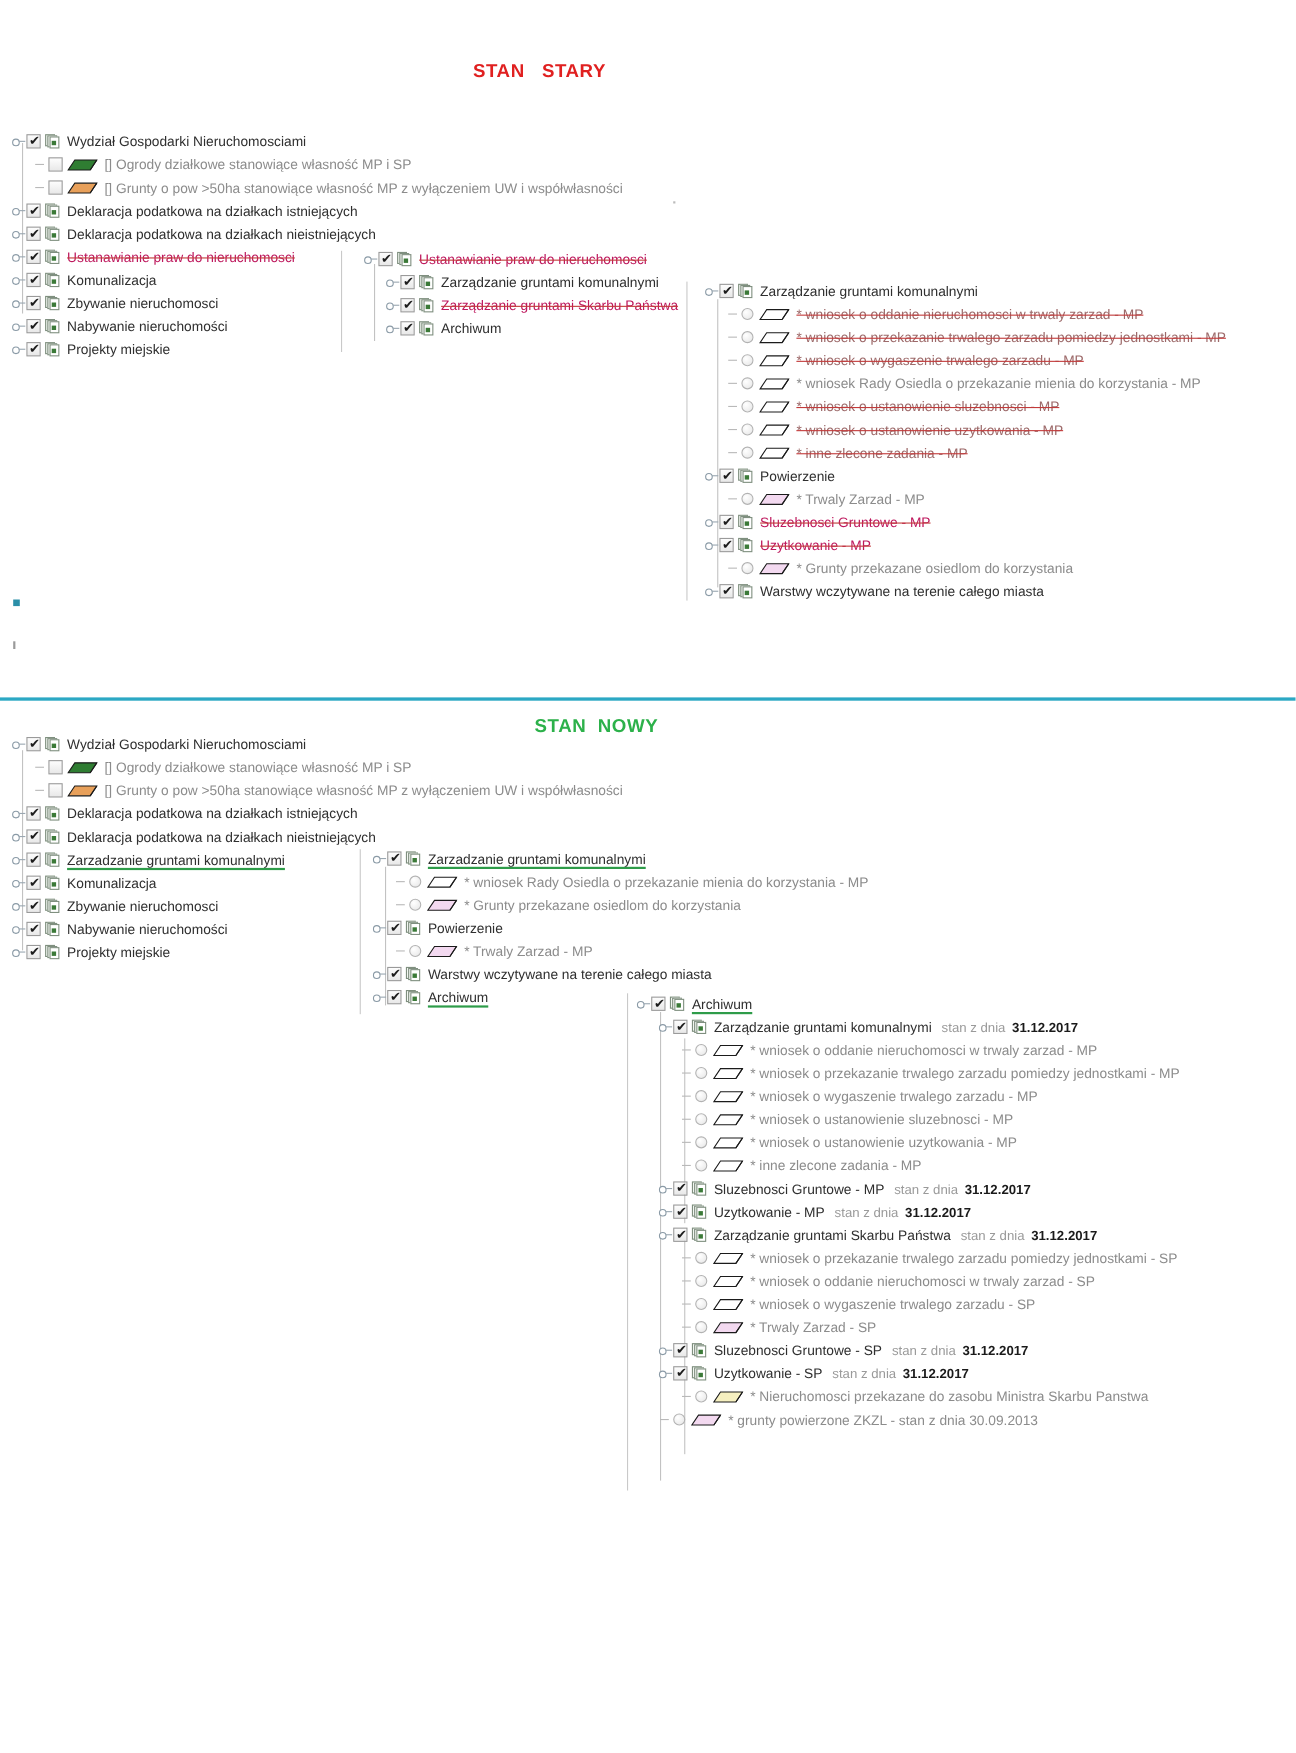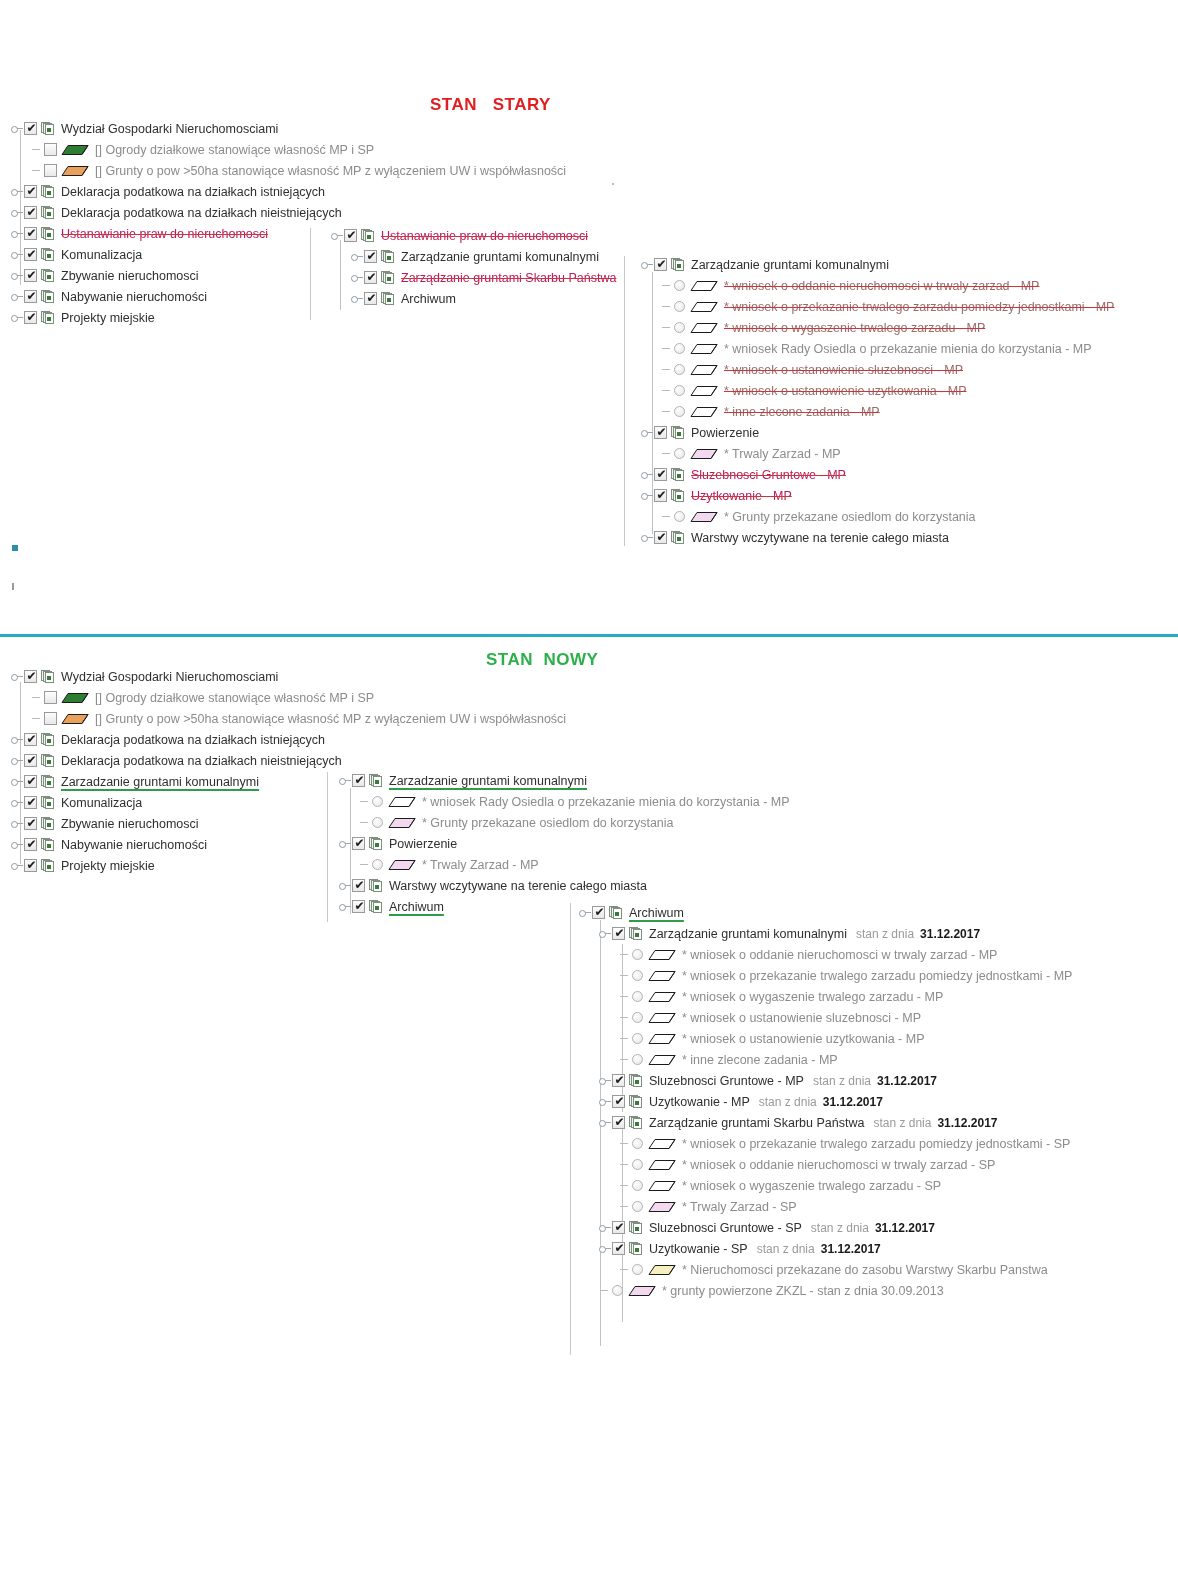--- a/index.html
+++ b/index.html
@@ -17,21 +17,21 @@
   }
 
   
   .section-title {
     position: absolute;
     font-size: 17px;
     font-weight: bold;
     letter-spacing: 0.5px;
     white-space: pre;
   }
-  #title-stary { left: 430px; top: 55px; color: #e02020; margin-top: 40px; }
+  #title-stary { left: 430px; top: 55px; color: #e02020; }
   #title-nowy  { left: 486px; top: 650px; color: #2cb14a; }
 
   
   #divider {
     position: absolute;
     left: 0px; top: 634px;
     width: 1178px; height: 3px;
     background: #2ba8c4;
   }
 
@@ -923,21 +923,21 @@
       </div>
       <div class="node leafy" style="padding-left: 40px;">
         <span class="handle dash"></span>
         <span class="circ"></span>
         <span class="licon">
           <svg width="28" height="12" viewBox="0 0 28 12">
             <polygon points="7,1.5 27,1.5 21,10.5 1,10.5" fill="#f6f0c0" stroke="#1b1b1b" stroke-width="1"></polygon>
             <line x1="21" y1="10.5" x2="27" y2="1.5" stroke="#1b1b1b" stroke-width="1"></line>
           </svg>
         </span>
-        <span class="label">* Nieruchomosci przekazane do zasobu Warstwy Skarbu Panstwa</span>
+        <span class="label">* Nieruchomosci przekazane do zasobu Ministra Skarbu Panstwa</span>
       </div>
       <div class="node leafy" style="padding-left: 20px;">
         <span class="handle dash"></span>
         <span class="circ"></span>
         <span class="licon">
           <svg width="28" height="12" viewBox="0 0 28 12">
             <polygon points="7,1.5 27,1.5 21,10.5 1,10.5" fill="#f3d9f0" stroke="#1b1b1b" stroke-width="1"></polygon>
             <line x1="21" y1="10.5" x2="27" y2="1.5" stroke="#1b1b1b" stroke-width="1"></line>
           </svg>
         </span>

